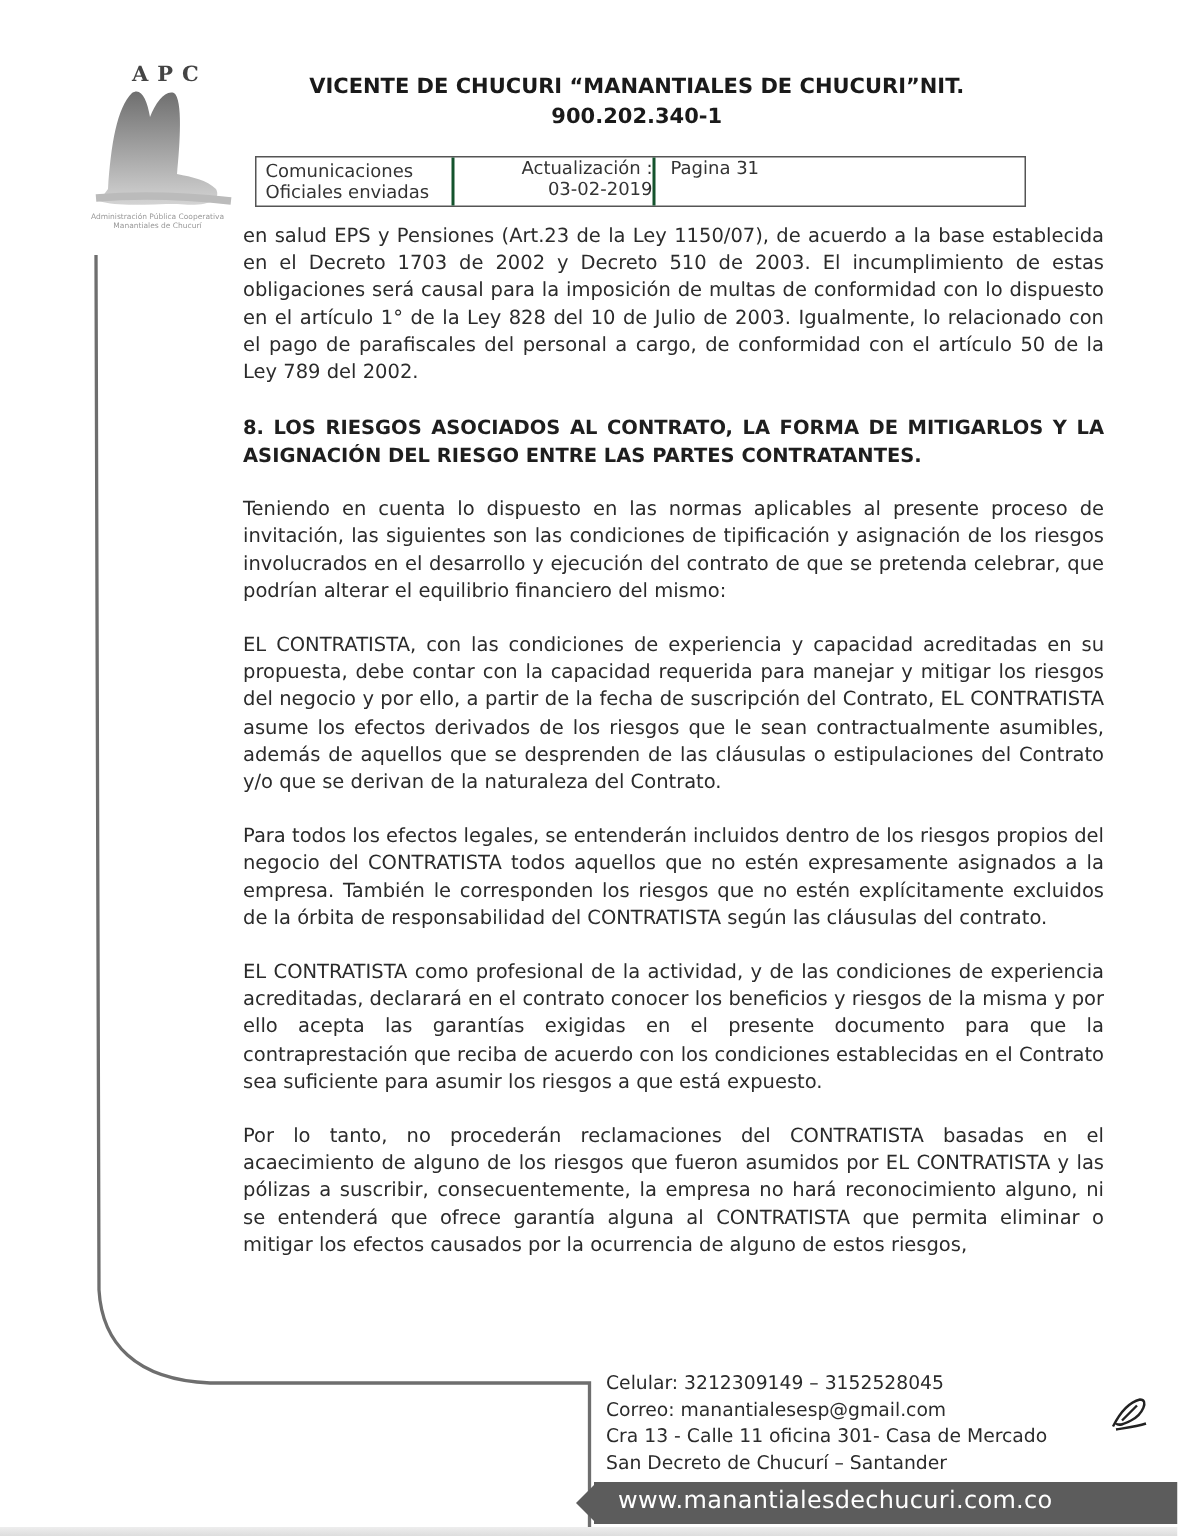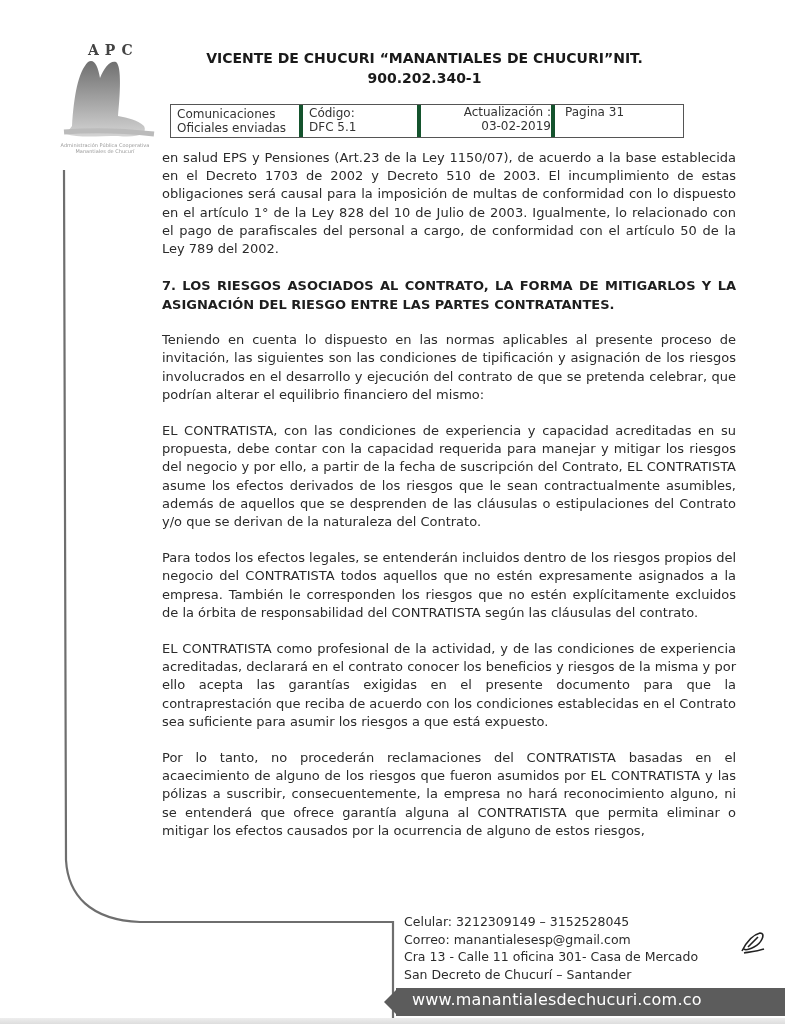--- a/index.html
+++ b/index.html
@@ -6,21 +6,21 @@
   body {
     width: 785px; height: 1024px; background: #ffffff; position: relative; overflow: hidden;
     font-family: "DejaVu Sans", sans-serif; color: #2a2a2a;
   }
   .logo { position: absolute; left: 58px; top: 38px; width: 110px; height: 128px; }
   .logo-apc { position: absolute; left: 30px; top: 4px; font-family: "DejaVu Serif", serif; font-weight: bold; font-size: 14px; letter-spacing: 6px; color: #444; }
   .logo-svg { position: absolute; left: 0; top: 18px; }
   .logo-sub { position: absolute; left: 2px; top: 104px; font-size: 5px; color: #999; line-height: 6px; width: 90px; text-align: center; }
   .title { position: absolute; left: 172px; top: 48px; width: 505px; text-align: center; font-weight: bold; font-size: 14px; line-height: 20px; color: #1a1a1a; }
   .hdr-table { position: absolute; left: 170px; top: 104px; width: 512px; height: 32px; border: 1px solid #555; display: flex; font-size: 12px; color: #333; }
-  .hdr-cell { border-right: 4px solid #14532d; padding: 0 0 0 6px; line-height: 14px; box-sizing: border-box; }
+  .hdr-cell { border-right: 2px solid #14532d; padding: 0 0 0 6px; line-height: 14px; box-sizing: border-box; }
   .hdr-cell:last-child { border-right: none; }
   .c1 { width: 132px; padding-top: 2px; }
   .c2 { width: 118px; padding-top: 1px; }
   .c3 { width: 134px; padding-top: 0px; text-align: right; }
   .c4 { flex: 1; padding-left: 10px; }
   .c3 .v { padding-left: 4px; }
   .vline { position: absolute; left: 0; top: 0; }
   .content { position: absolute; left: 117px; top: 149px; width: 574px; font-size: 13px; line-height: 18.2px; color: #2b2b2b; margin-left: 45px; }
   .content p { margin: 0 0 18px 0; text-align: justify; }
   .content p.first { margin-bottom: 18px; }
@@ -51,40 +51,36 @@
 
 <div class="title">
   <div>VICENTE DE CHUCURI  “MANANTIALES DE CHUCURI”NIT. 900.202.340-1</div>
 </div>
 
 <div class="hdr-table">
   <div class="hdr-cell c1">
     <div>Comunicaciones</div>
     <div>Oficiales enviadas</div>
   </div>
-  <div class="hdr-cell c2">
-    <div>Código:</div>
-    <div>DFC 5.1</div>
-  </div>
   <div class="hdr-cell c3">
     <div>Actualización :</div>
     <div class="v">03-02-2019</div>
   </div>
   <div class="hdr-cell c4">
     <div>Pagina 31</div>
   </div>
 </div>
 
 <svg class="vline" width="785" height="1024">
   <path d="M64 170 L66 860 C68 895 90 920 140 922 L393 922 L393 1018" stroke="#6e6e6e" stroke-width="2.2" fill="none"></path>
 </svg>
 
 <div class="content">
   <p class="first">en salud EPS y Pensiones (Art.23 de la Ley 1150/07), de acuerdo a la base establecida en el Decreto 1703 de 2002 y Decreto 510 de 2003. El incumplimiento de estas obligaciones será causal para la imposición de multas de conformidad con lo dispuesto en el artículo 1° de la Ley 828 del 10 de Julio de 2003. Igualmente, lo relacionado con el pago de parafiscales del personal a cargo, de conformidad con el artículo 50 de la Ley 789 del 2002.</p>
-  <h2>7. LOS RIESGOS ASOCIADOS AL CONTRATO, LA FORMA DE MITIGARLOS Y LA ASIGNACIÓN DEL RIESGO ENTRE LAS PARTES CONTRATANTES.</h2>
+  <h2>8. LOS RIESGOS ASOCIADOS AL CONTRATO, LA FORMA DE MITIGARLOS Y LA ASIGNACIÓN DEL RIESGO ENTRE LAS PARTES CONTRATANTES.</h2>
   <p>Teniendo en cuenta lo dispuesto en las normas aplicables al presente proceso de invitación, las siguientes son las condiciones de tipificación y asignación de los riesgos involucrados en el desarrollo y ejecución del contrato de que se pretenda celebrar, que podrían alterar el equilibrio financiero del mismo:</p>
   <p>EL CONTRATISTA, con las condiciones de experiencia y capacidad acreditadas en su propuesta, debe contar con la capacidad requerida para manejar y mitigar los riesgos del negocio y por ello, a partir de la fecha de suscripción del Contrato, EL CONTRATISTA asume los efectos derivados de los riesgos que le sean contractualmente asumibles, además de aquellos que se desprenden de las cláusulas o estipulaciones del Contrato y/o que se derivan de la naturaleza del Contrato.</p>
   <p>Para todos los efectos legales, se entenderán incluidos dentro de los riesgos propios del negocio del CONTRATISTA todos aquellos que no estén expresamente asignados a la empresa. También le corresponden los riesgos que no estén explícitamente excluidos de la órbita de responsabilidad del CONTRATISTA según las cláusulas del contrato.</p>
   <p>EL CONTRATISTA como profesional de la actividad, y de las condiciones de experiencia acreditadas, declarará en el contrato conocer los beneficios y riesgos de la misma y por ello acepta las garantías exigidas en el presente documento para que la contraprestación que reciba de acuerdo con los condiciones establecidas en el Contrato sea suficiente para asumir los riesgos a que está expuesto.</p>
   <p>Por lo tanto, no procederán reclamaciones del CONTRATISTA basadas en el acaecimiento de alguno de los riesgos que fueron asumidos por EL CONTRATISTA y las pólizas a suscribir, consecuentemente, la empresa no hará reconocimiento alguno, ni se entenderá que ofrece garantía alguna al CONTRATISTA que permita eliminar o mitigar los efectos causados por la ocurrencia de alguno de estos riesgos,</p>
 </div>
 
 <div class="footer-contact">
   <div>Celular: 3212309149 – 3152528045</div>
   <div>Correo: manantialesesp@gmail.com</div>

